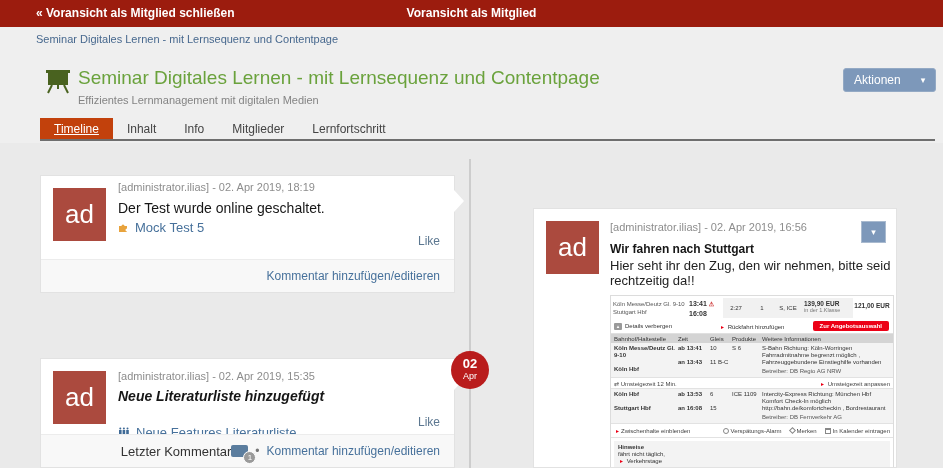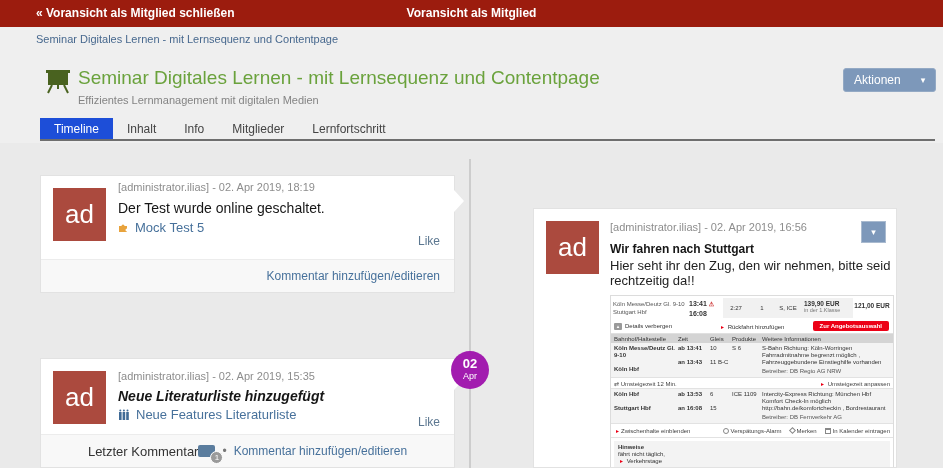--- a/index.html
+++ b/index.html
@@ -25,28 +25,28 @@
   .page-subtitle { position:absolute; left:78px; top:94px; font-size:11px; color:#848484; }
   .actions-btn { position:absolute; left:843px; top:68px; height:24px; padding:0 10px;
     background:#7d98ba; border:1px solid #93a9c4; border-radius:3px; color:#fff;
     font-size:12px; cursor:pointer; display:flex; align-items:center; gap:20px; }
   .actions-btn .caret { font-size:9px; }
 
   
   .tabs { position:absolute; left:40px; top:118px; width:895px; height:23px;
     border-bottom:2px solid #6e6e6e; display:flex; list-style:none; }
   .tab { font-size:12px; color:#444; padding:4px 14px 6px; cursor:pointer; }
-  .tab.active { background:#1d4ed8; color:#fff; }
+  .tab.active { background:#c2410c; color:#fff;text-decoration:underline; }
 
   
   .tl-area { position:absolute; left:0; top:143px; width:943px; height:325px;
     background:#eaeaea; overflow:hidden; }
   .tl-line { position:absolute; left:469px; top:16px; bottom:0; width:2px; background:#cdcdcd; }
   .tl-badge { position:absolute; left:451px; top:208px; width:38px; height:38px;
-    border-radius:50%; background:#a21caf; color:#fff; text-align:center; z-index:3; }
+    border-radius:50%; background:#b91c1c; color:#fff; text-align:center; z-index:3; }
   .tl-badge .d { font-size:13px; font-weight:bold; line-height:15px; margin-top:5px; }
   .tl-badge .m { font-size:9px; line-height:10px; }
 
   .card { position:absolute; background:#fff; border:1px solid #e2e2e2; }
   .card .arrow { position:absolute; width:0; height:0; border-top:11px solid transparent;
     border-bottom:11px solid transparent; }
   .card.left .arrow { right:-10px; border-left:10px solid #fff; }
   .card.right .arrow { left:-10px; border-right:10px solid #fff; }
 
   .avatar { position:absolute; left:12px; top:12px; width:53px; height:53px;
@@ -67,23 +67,23 @@
   .card1 .content { margin-left:77px; padding-top:5px; }
   .card1 .p-title { margin-top:7px; }
   .card1 .obj-link { margin-top:4px; }
   .card1 .like { top:58px; }
   .card1 .card-foot { justify-content:flex-end; }
 
   .card3 { left:40px; top:215px; width:415px; height:110px; }
   .card3 .arrow { top:9px; }
   .card3 .content { margin-left:77px; padding-top:11px; }
   .card3 .p-title { margin-top:6px; font-weight:bold;font-style:italic; }
-  .card3 .obj-link { margin-top:3px; }
+  .card3 .obj-link { margin-top:21px; }
   .card3 .like { top:56px; }
-  .card3 .card-foot { justify-content:center; }
+  .card3 .card-foot { justify-content:flex-end; }
   .lk-label { font-size:13px; color:#333; }
   .foot-right { display:flex; align-items:center; gap:7px; }
   .bubble { position:relative; width:17px; height:12px; background:#5b7d9e;
     border-radius:2px; cursor:pointer; }
   .bubble:after { content:""; position:absolute; left:3px; bottom:-4px;
     border:4px solid transparent; border-top-color:#5b7d9e; border-left-width:2px; }
   .bubble .cnt { position:absolute; right:-8px; bottom:-7px; width:13px; height:13px;
     border-radius:50%; background:#9a9a9a; border:1px solid #fff; color:#fff;
     font-size:8px; display:flex; align-items:center; justify-content:center; }
   .bullet { color:#777; font-size:12px; }

